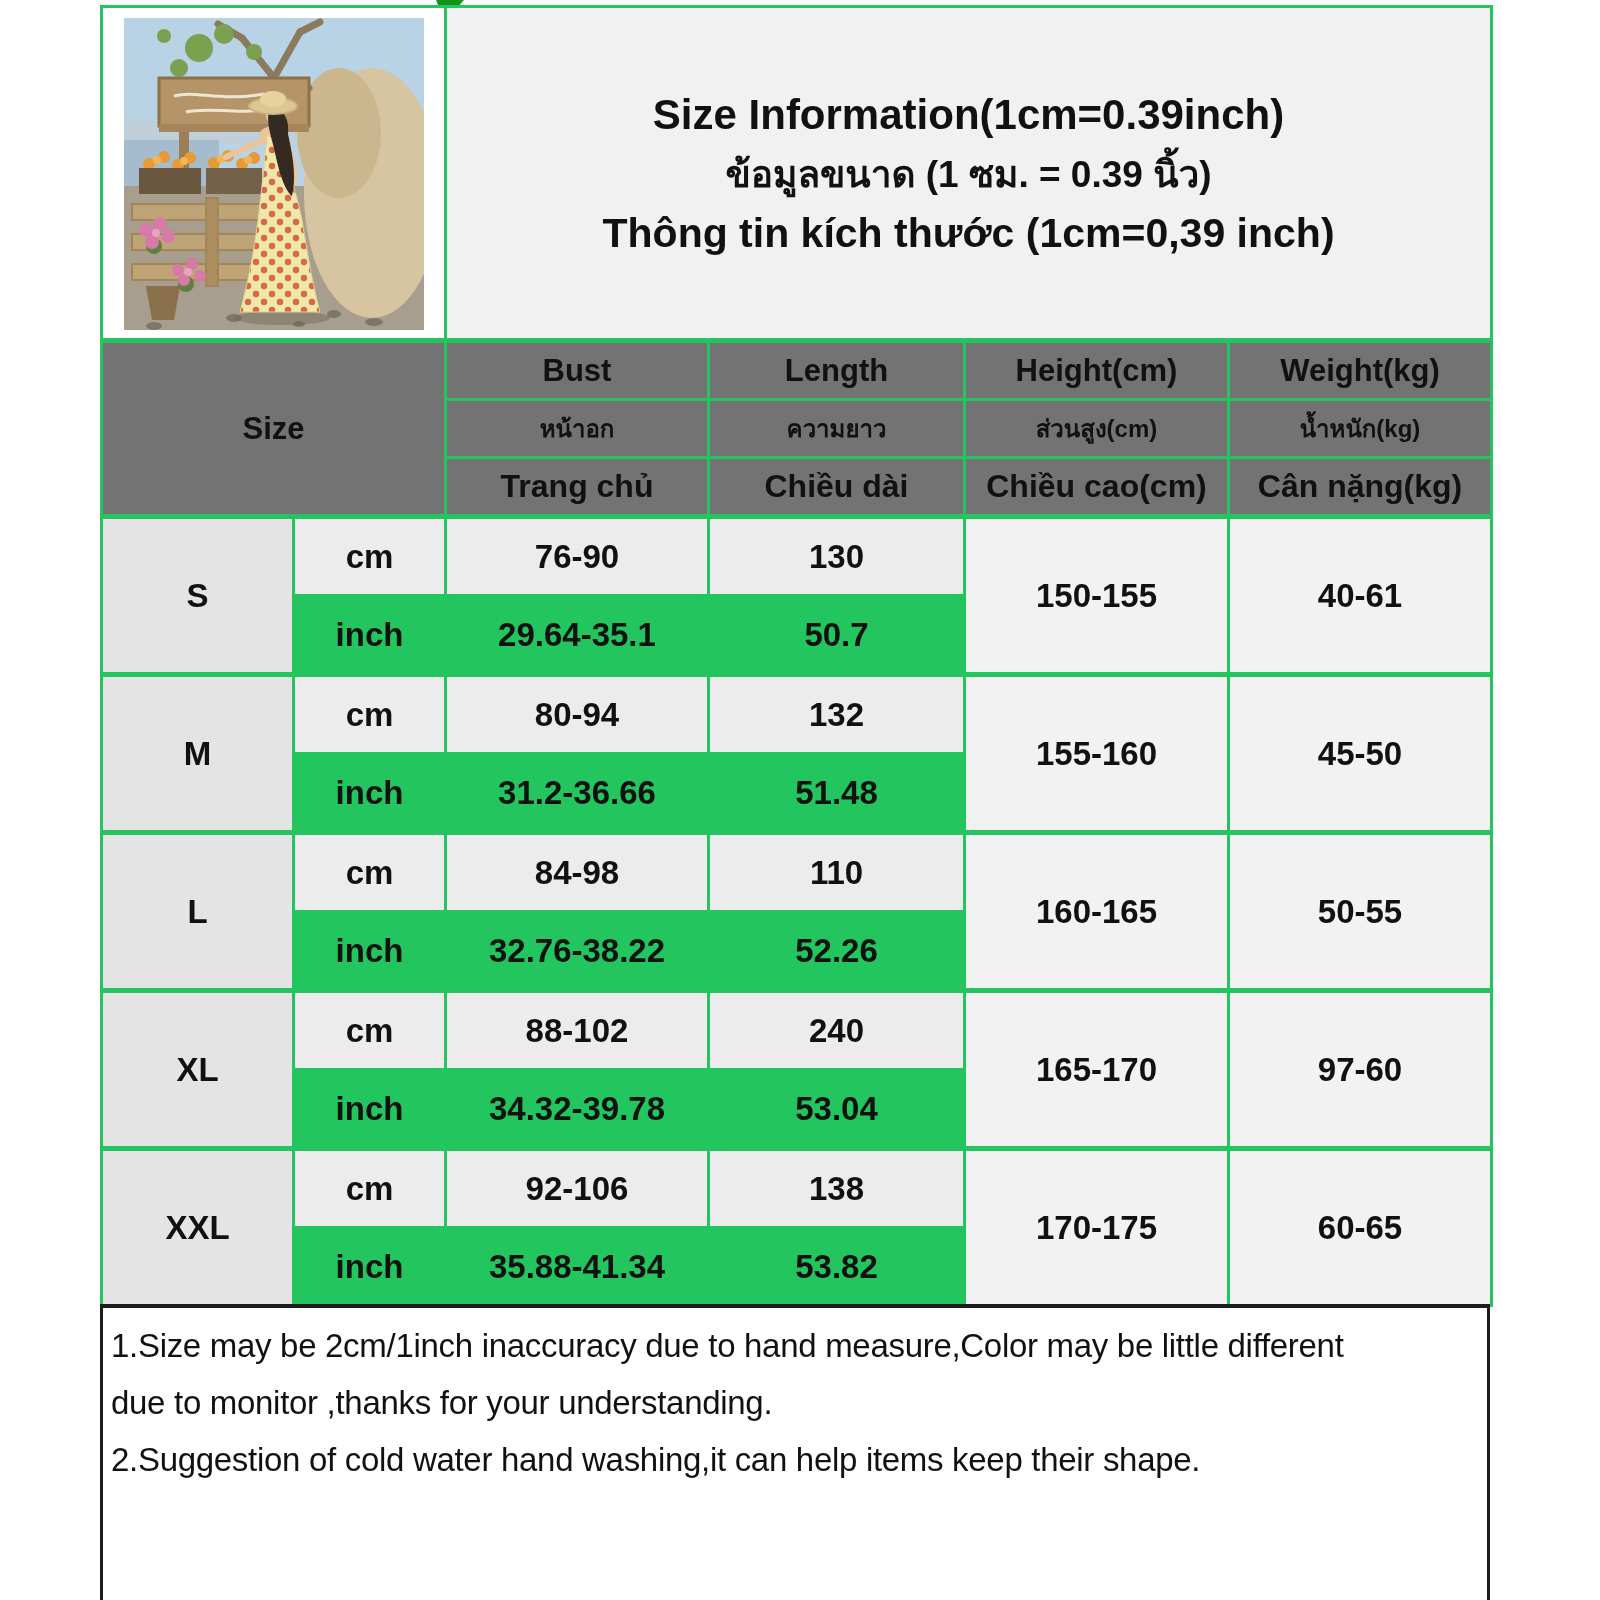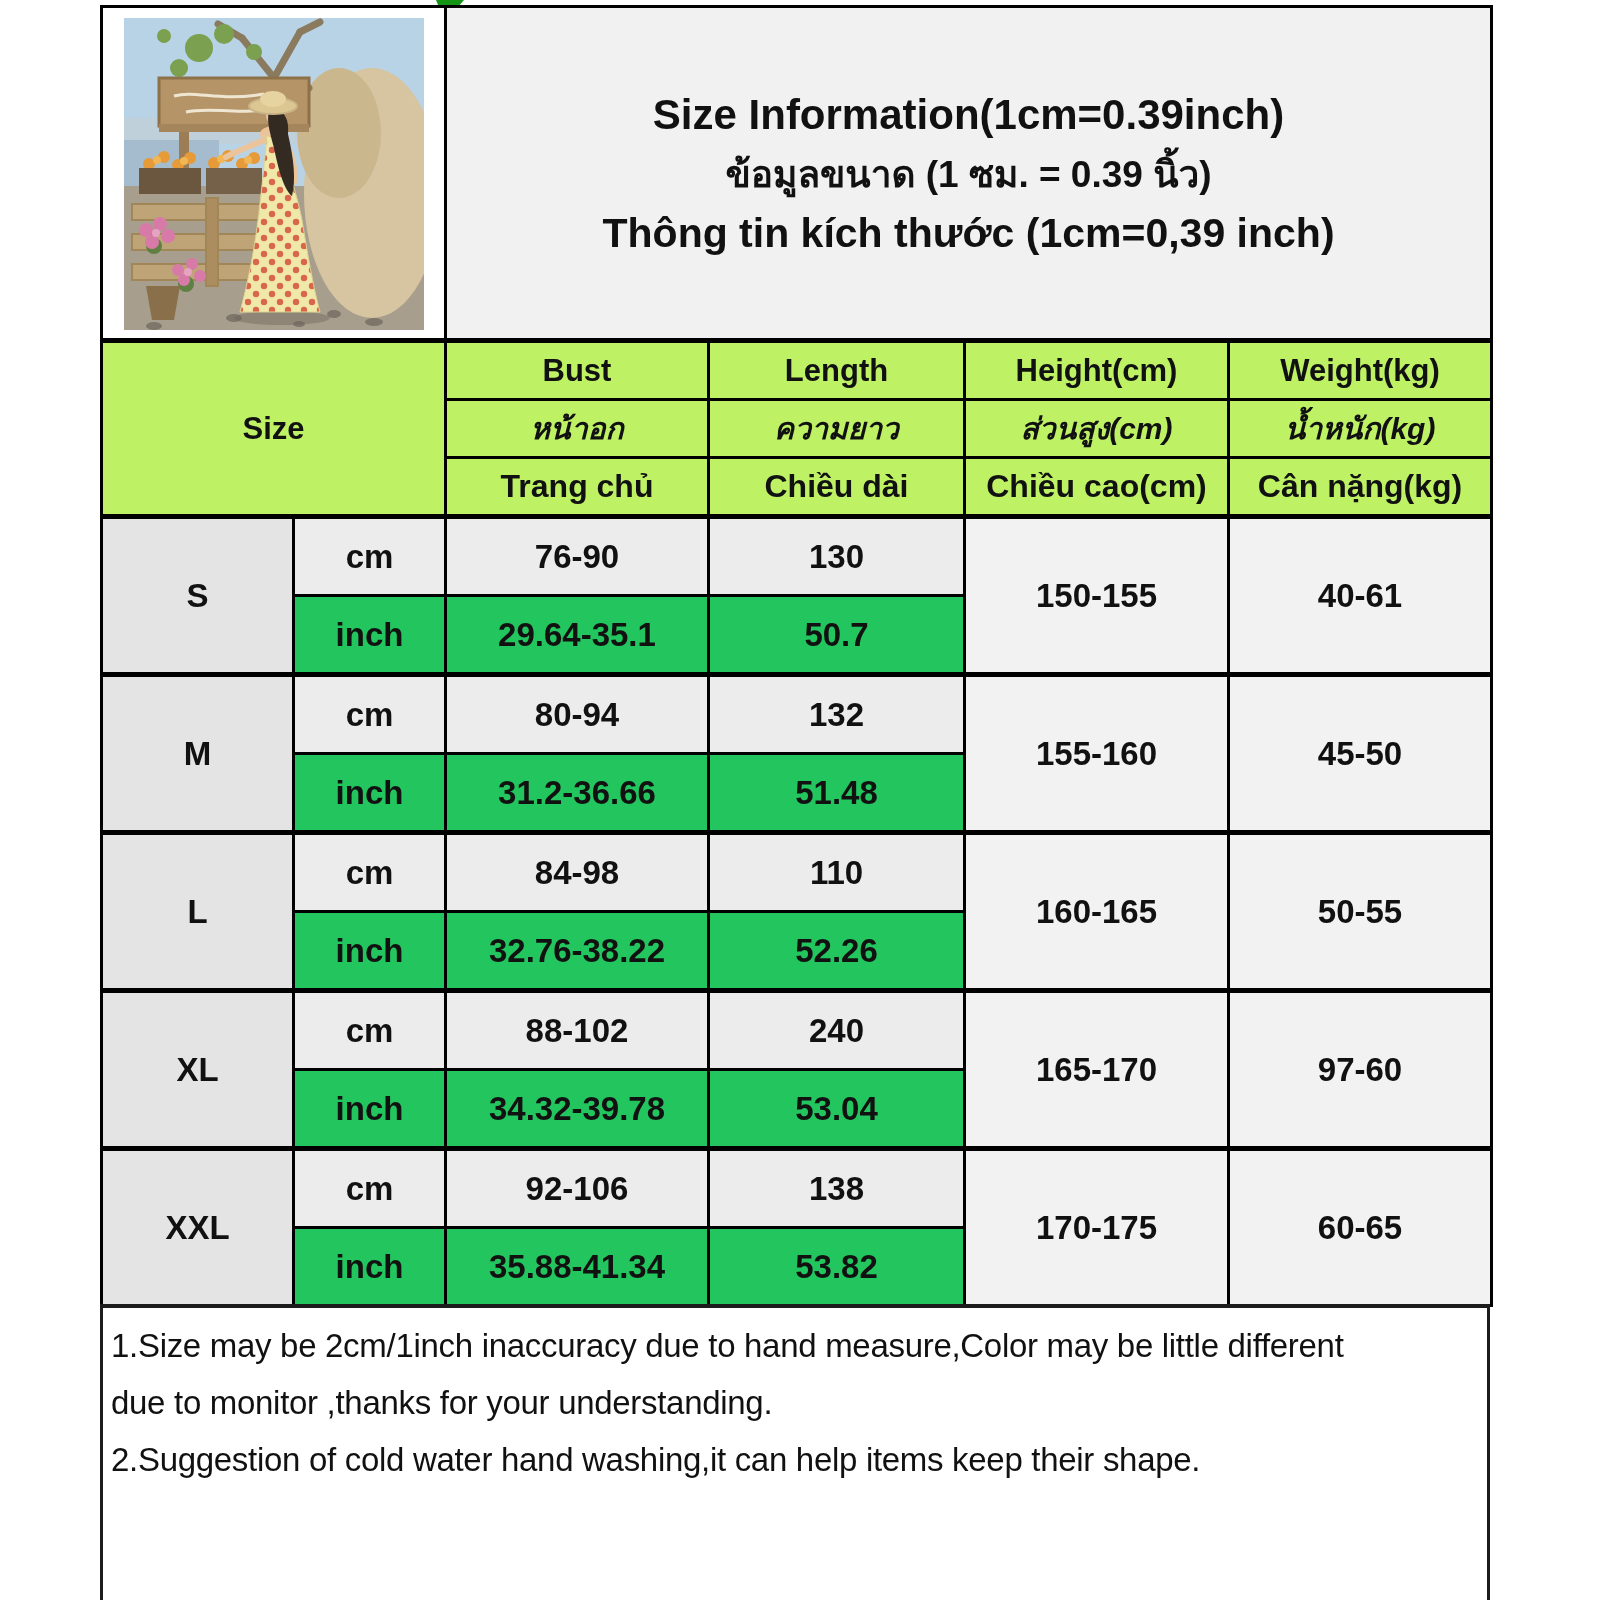--- a/index.html
+++ b/index.html
@@ -4,35 +4,35 @@
 <style>
   html,body{margin:0;padding:0;}
   body{
     width:1600px;height:1600px;position:relative;background:#ffffff;
     font-family:"Liberation Sans","DejaVu Sans",sans-serif;color:#111;
   }
   .canvas{position:absolute;inset:0;}
   .box{position:absolute;left:100px;top:5px;width:1390px;}
   table{border-collapse:collapse;table-layout:fixed;width:1390px;}
   td{
-    border:3px solid #000000;text-align:center;vertical-align:middle;
+    border:3px solid #22c55e;text-align:center;vertical-align:middle;
     font-weight:bold;overflow:hidden;padding:0;
   }
   tr.group-start td{border-top-width:5px;}
   
   td.photo-cell{height:330px;background:#ffffff;}
   td.title-cell{background:#f1f1f1;}
   .title-en{font-size:42px;line-height:1.55;}
   .title-th{font-size:37px;line-height:1.5;}
   .title-vi{font-size:41px;line-height:1.5;}
   
-  tr.hdr td{height:55px;background:#bef264;}
+  tr.hdr td{height:55px;background:#737373;}
   td.size-cell{font-size:62px;background:#e2e2e2;}
   .hdr-en td{font-size:31px;}
-  .hdr-th td{font-size:30px;font-style:italic;}
+  .hdr-th td{font-size:24px;}
   .hdr-vi td{font-size:32px;}
   
   tr.drow td{height:75px;font-size:33px;}
   td.letter{background:#e4e4e4;font-size:36px;}
   td.unit-cm,td.val-cm{background:#ececec;}
   td.unit-inch,td.val-inch{background:#22c55e;}
   td.unit-cm,td.unit-inch{font-size:30px;}
   td.merged{background:#f2f2f2;margin-left:8px;}
   
   .attention{

